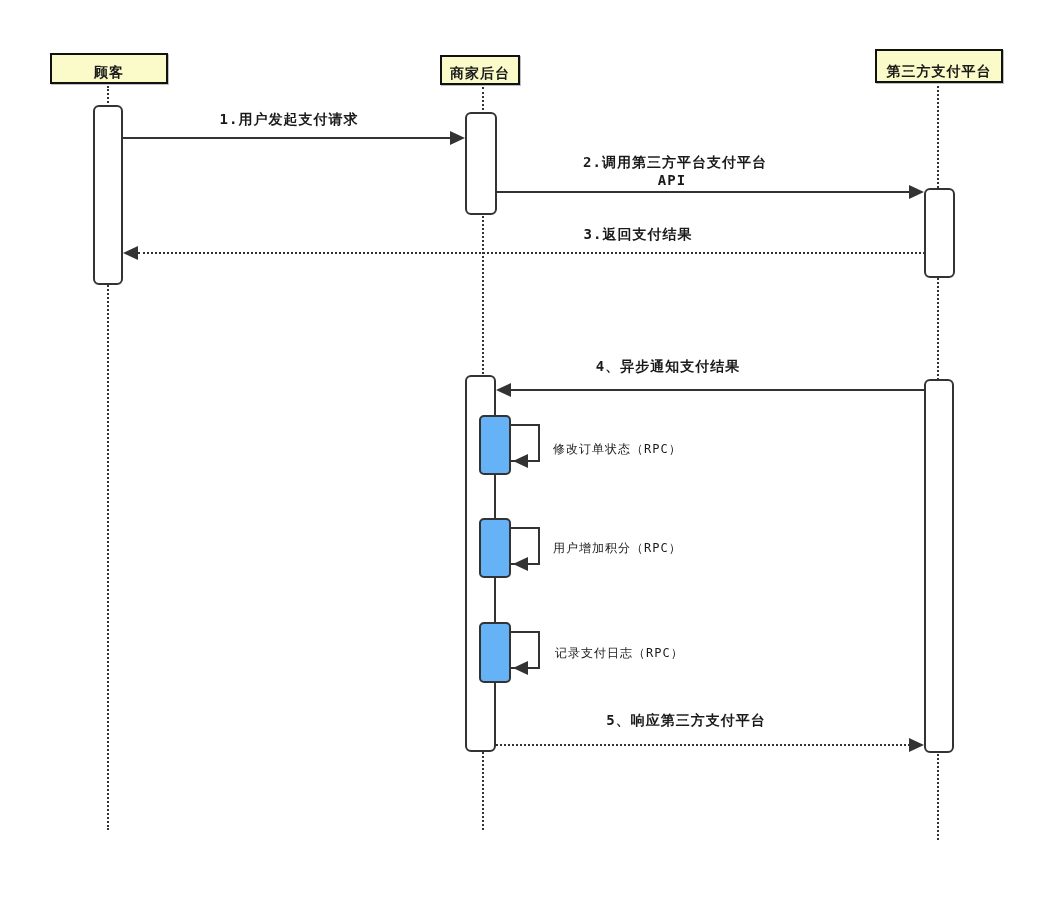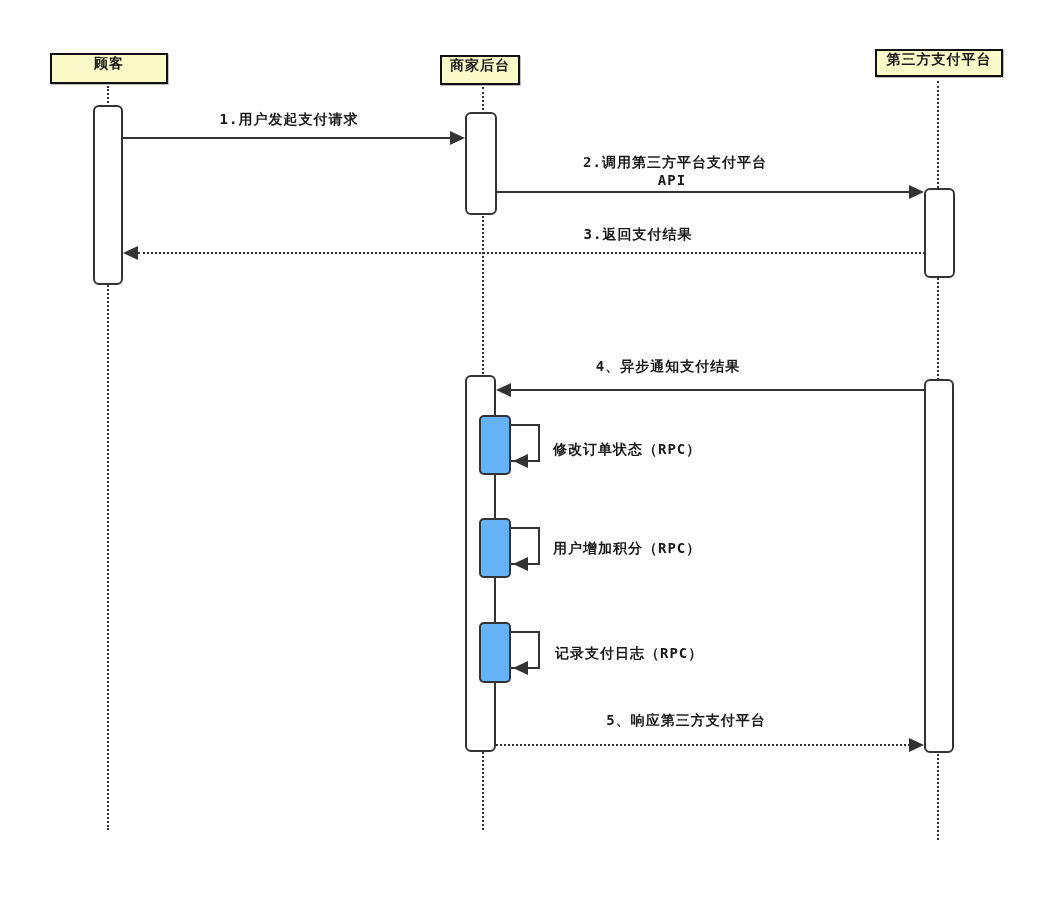--- a/index.html
+++ b/index.html
@@ -13,21 +13,21 @@
     overflow: hidden;
   }
 
   
   .actor-box {
     position: absolute;
     box-sizing: border-box;
     background: #fbfbc9;
     border: 2px solid #111111;
     display: flex;
-    align-items: flex-start;
+    align-items: flex-end;
     justify-content: center;
     font-size: 14px;
     font-weight: bold;
     letter-spacing: 1px;
     box-shadow: 1px 1px 0 rgba(0,0,0,0.25);
   }
 
   
   .lifeline {
     position: absolute;
@@ -78,22 +78,22 @@
     position: absolute;
     transform: translateX(-50%);
     white-space: nowrap;
     font-size: 14px;
     font-weight: bold;
     letter-spacing: 1px;
   }
   .self-label {
     position: absolute;
     white-space: nowrap;
-    font-size: 14px;
-    font-weight: bold;
+    font-size: 12px;
+    font-weight: normal;
     letter-spacing: 1px;
   }
 
   
   .loop-bracket {
     position: absolute;
     box-sizing: border-box;
     border-top: 2px solid #333333;
     border-right: 2px solid #333333;
     border-bottom: 2px solid #333333;
@@ -107,21 +107,21 @@
   <div class="lifeline" style="left:107px; top:86px; height:744px;"></div>
   <div class="lifeline" style="left:482px; top:87px; height:743px;"></div>
   <div class="lifeline" style="left:937px; top:81px; height:759px;"></div>
 
   <div class="actor-box" style="left:50px; top:53px; width:118px; height:31px;">
     <span>顾客</span>
   </div>
   <div class="actor-box" style="left:440px; top:55px; width:80px; height:30px;">
     <span>商家后台</span>
   </div>
-  <div class="actor-box" style="left:875px; top:49px; width:128px; height:28px;">
+  <div class="actor-box" style="left:875px; top:49px; width:128px; height:34px;">
     <span>第三方支付平台</span>
   </div>
 
   <div class="activation" style="left:93px; top:105px; width:30px; height:180px;"></div>
   <div class="activation" style="left:465px; top:112px; width:32px; height:103px;"></div>
   <div class="activation" style="left:924px; top:188px; width:31px; height:90px;"></div>
   <div class="activation" style="left:465px; top:375px; width:31px; height:377px;"></div>
   <div class="activation" style="left:924px; top:379px; width:30px; height:374px;"></div>
 
   <div>

